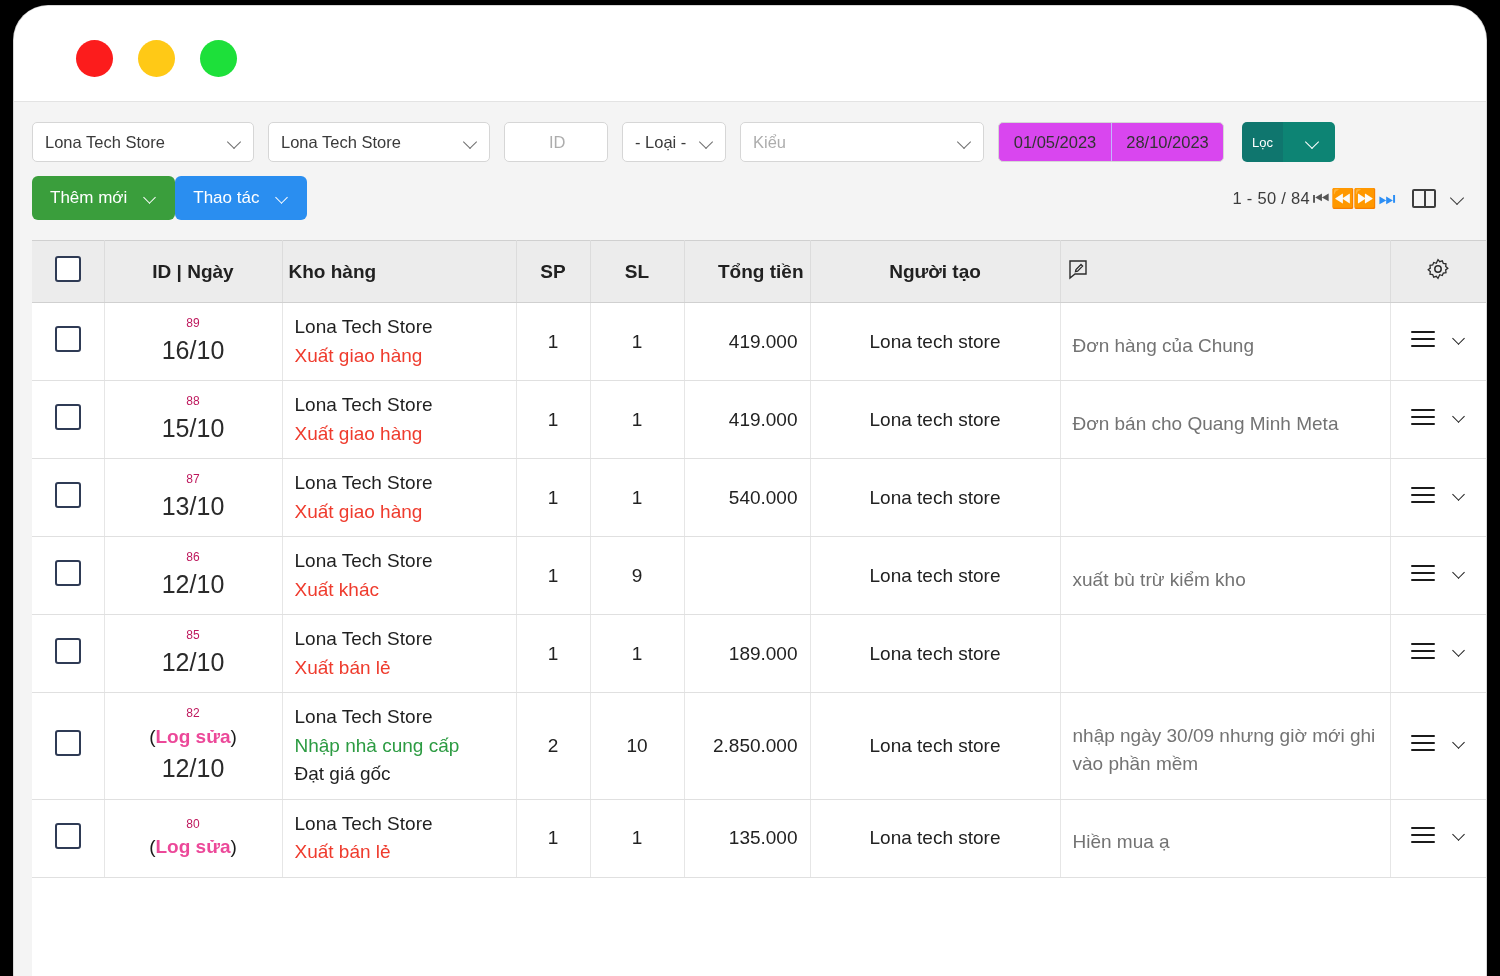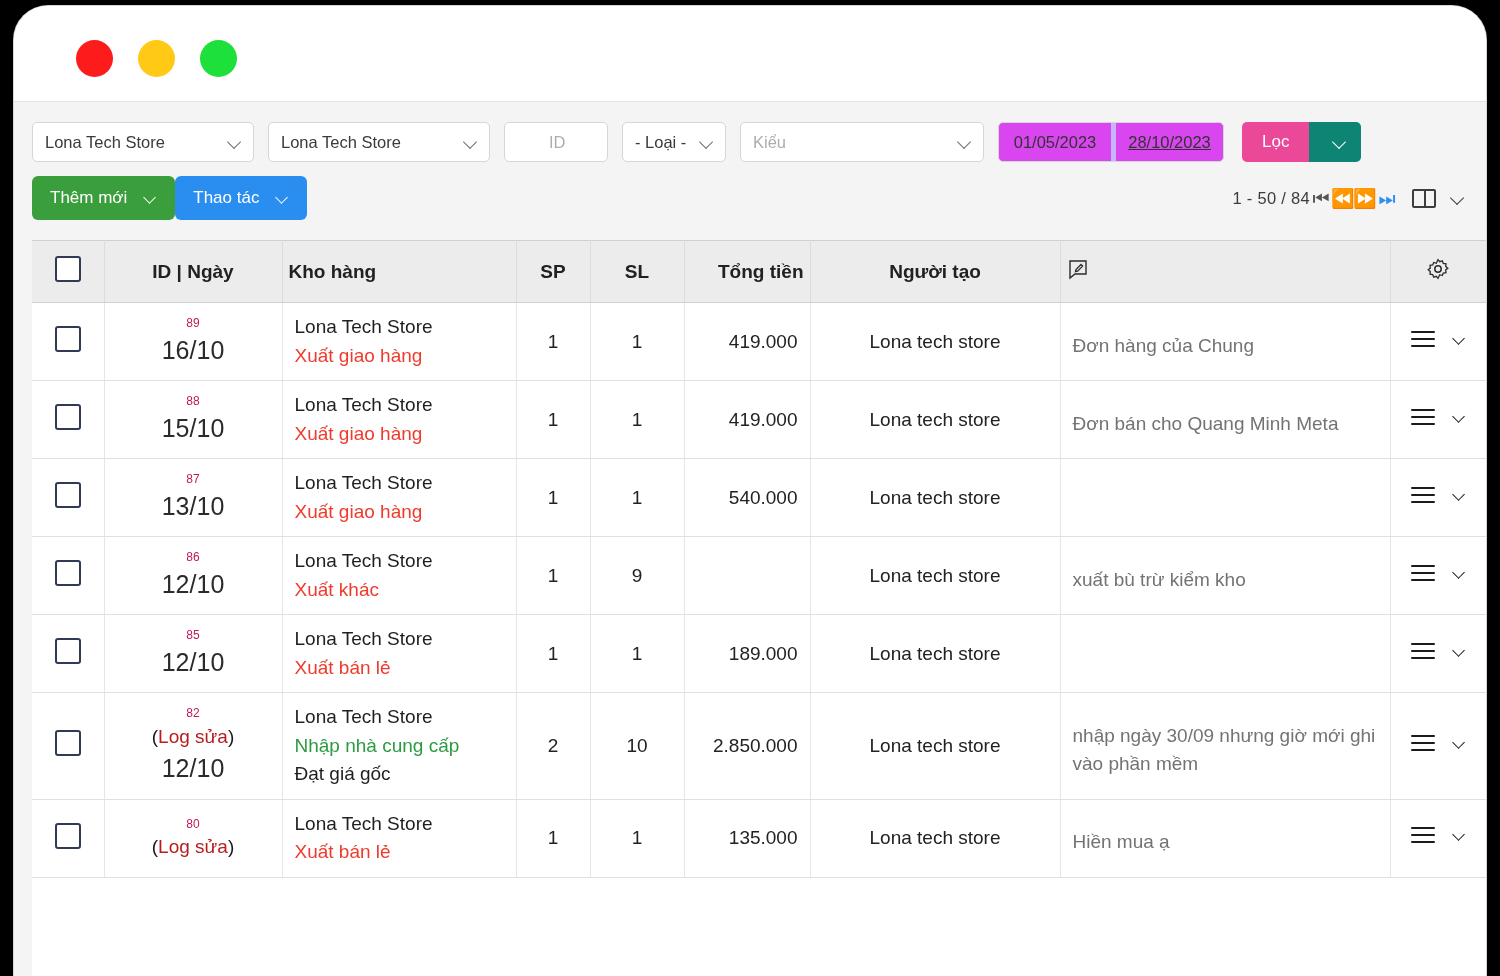--- a/index.html
+++ b/index.html
@@ -99,34 +99,34 @@
   }
   .date-cell {
     width: 112px;
     display: flex;
     align-items: center;
     justify-content: center;
     font-size: 16.5px;
     color: #333;
     overflow: hidden;
   }
-  .date-cell + .date-cell { border-left: 5px solid #c4b5fd; text-decoration: underline; }
+  .date-cell + .date-cell { border-left: 1px solid #c4b5fd; }
 
   #filter-button-group {
     display: flex;
     height: 40px;
     border-radius: 5px;
     overflow: hidden;
     margin-left: 4px;
   }
   #filter-apply {
-    background: #ec4899;
+    background: #0f766e;
     color: #fff;
-    font-size: 17px;
-    padding: 0 20px;
+    font-size: 13px;
+    padding: 0 10px;
     display: flex; align-items: center;
   }
   #filter-more {
     background: #0d8474;
     width: 52px;
     display: flex; align-items: center; justify-content: center;
   }
   #filter-more .chev::before { border-color: #fff; }
 
   
@@ -223,21 +223,21 @@
 
   .cbx {
     width: 26px; height: 26px;
     border: 2.2px solid #2f3b55;
     border-radius: 3px;
     display: inline-block;
     background: #fff;
   }
   .id-num { color: #be185d; font-size: 12px; line-height: 1.45; }
   .id-log { font-size: 19px; line-height: 1.45; color: #1a1a1a; }
-  .id-log b { color: #b91c1c; font-weight: normal; }
+  .id-log b { color: #ec4899; font-weight: bold; }
   .id-date { color: #2b2b2b; font-size: 25px; line-height: 1.45; }
   .kho-name { color: #1f1f1f; line-height: 1.5; }
   .kho-type { line-height: 1.5; }
   .kho-type.out { color: #ef3b2d; }
   .kho-type.in  { color: #2c9b42; }
   .kho-sub { color: #1f1f1f; line-height: 1.5; }
   .note-txt { line-height: 1.45; color: #737373; margin-top: 8px; }
 
   .row-actions {
     display: inline-flex; align-items: center; gap: 10px;

